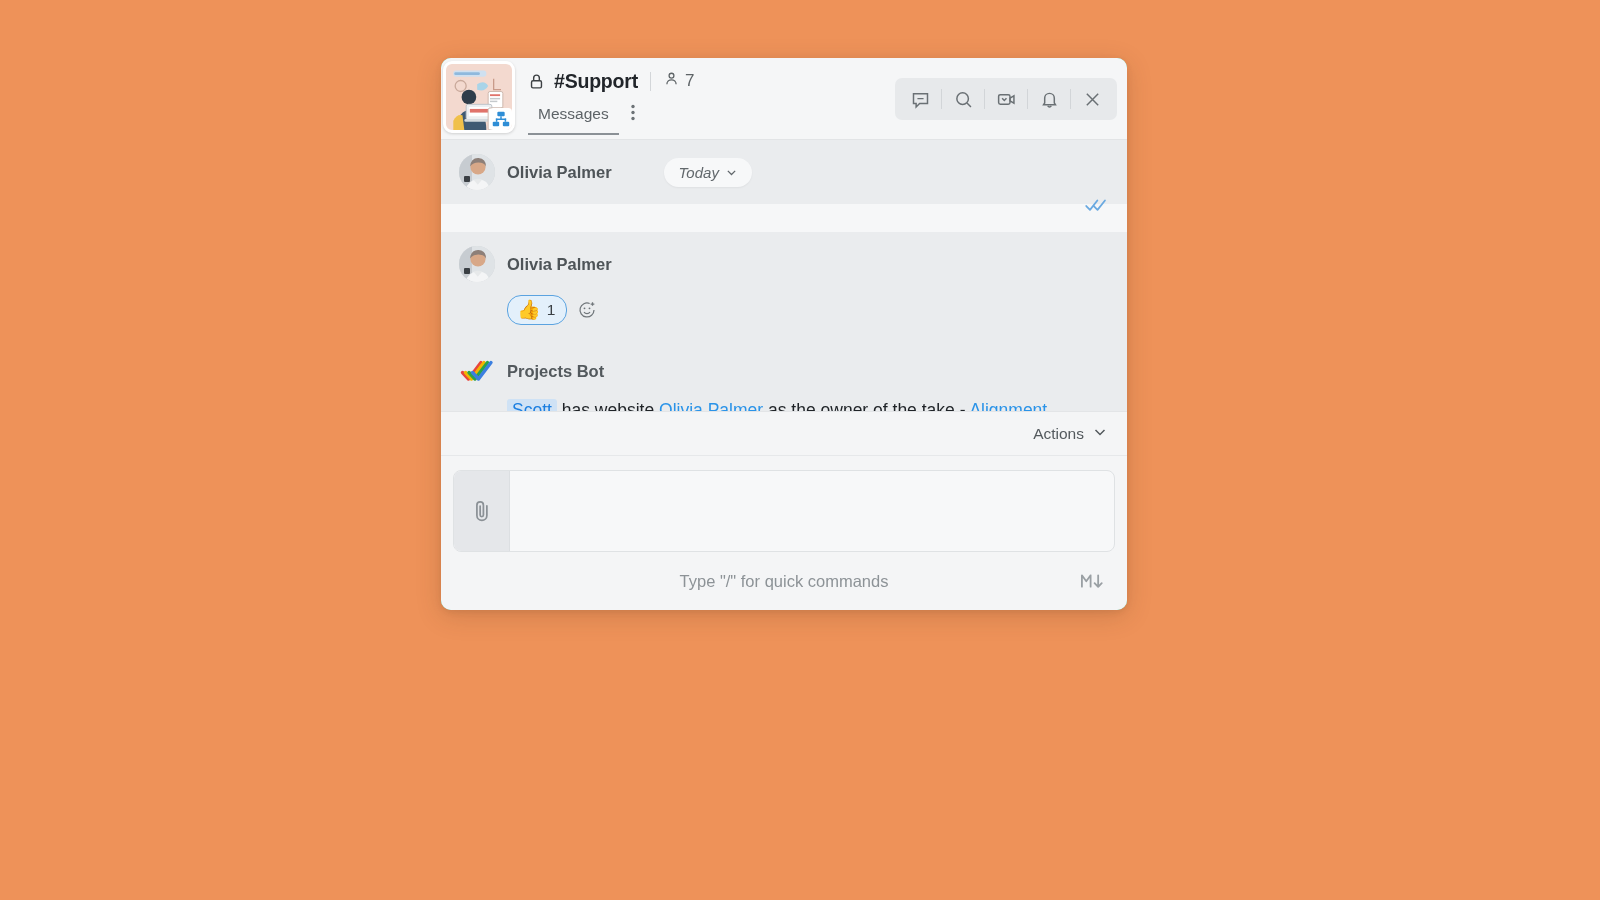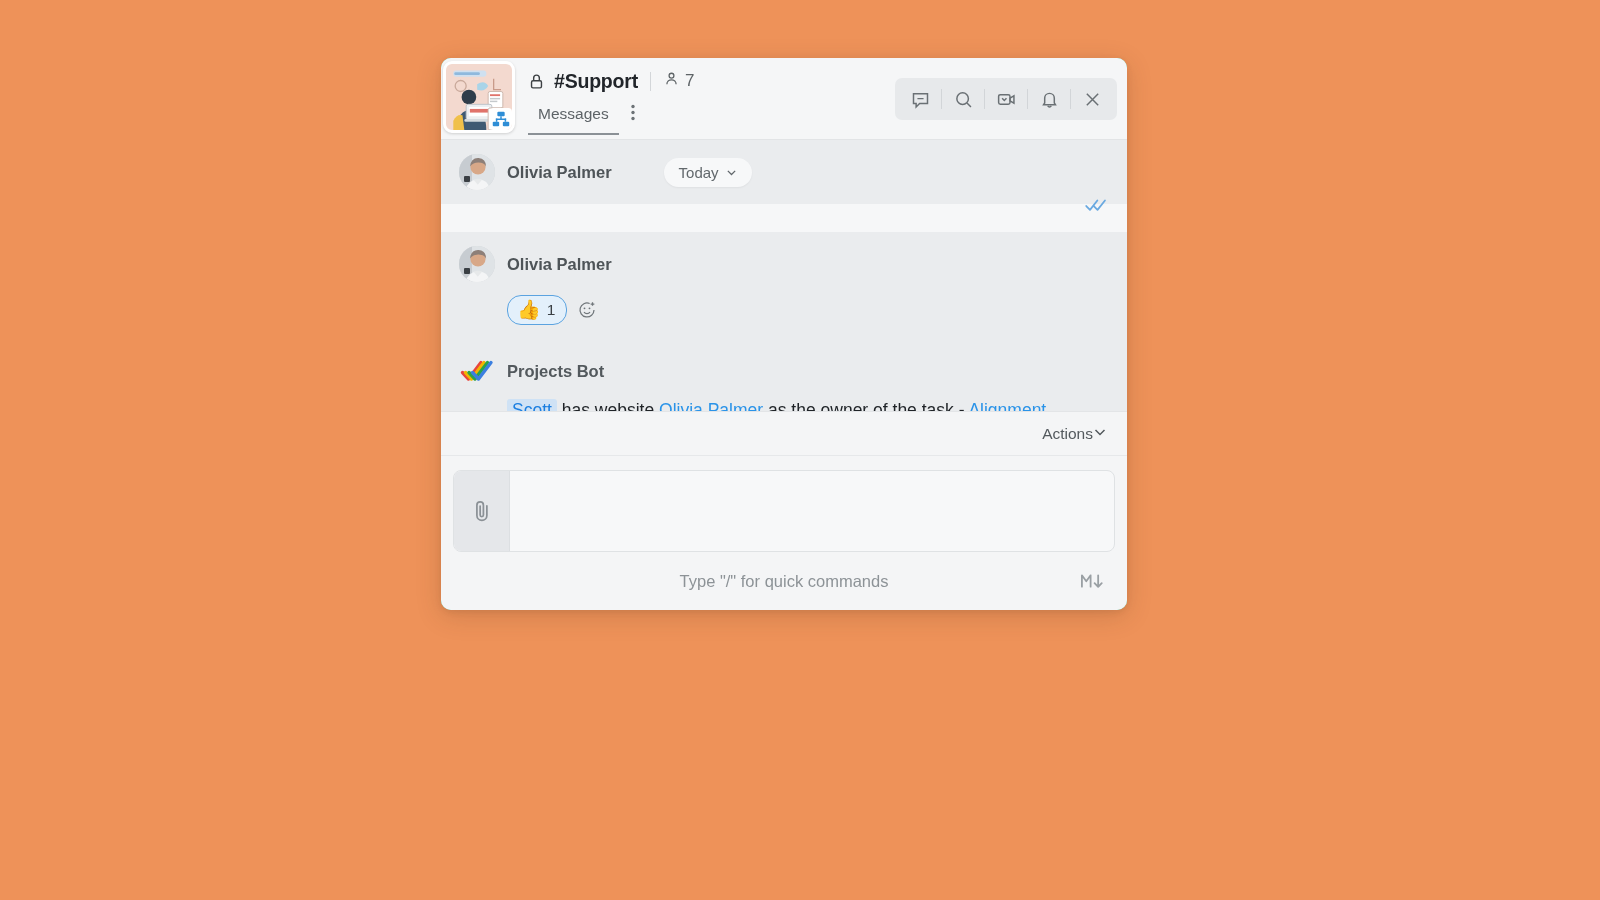--- a/index.html
+++ b/index.html
@@ -193,20 +193,21 @@
     background: #f7f8f9;
     border-radius: 16px;
     padding: 6px 15px;
     font-size: 15px;
     color: #62686c;
     display: inline-flex;
     align-items: center;
     gap: 7px;
     cursor: pointer;
     box-shadow: 0 1px 2px rgba(0,0,0,0.05);
+    font-style: italic;
   }
 
   .read-receipt {
     position: absolute;
     right: 20px;
     bottom: 19px;
     color: #6aa9e0;
     display: flex;
   }
 
@@ -256,20 +257,21 @@
     height: 44px;
     display: flex;
     align-items: center;
     justify-content: flex-end;
     padding-right: 20px;
     border-bottom: 1px solid #e6e8ea;
   }
   .actions-btn {
     display: inline-flex;
     align-items: center;
+    gap: 9px;
     font-size: 15.5px;
     color: #53595d;
     cursor: pointer;
   }
 
   .compose-wrap {
     padding: 14px 12px 0 12px;
   }
   .compose {
     display: flex;
@@ -510,21 +512,21 @@
             <path d="M9 15.5l6 6.5L27.5 5.5" stroke="#2aa34a"></path>
             <path d="M12.5 15.5l6 6.5L31 5.5" stroke="#3b7fe0"></path>
           </svg>
         </div>
         <span class="sender bot">Projects Bot</span>
       </div>
       <div class="msg-body">
         <span class="mention-chip">Scott</span>
         <span>has website</span>
         <span class="link-text">Olivia Palmer</span>
-        <span>as the owner of the task -</span>
+        <span>as the owner of the take -</span>
         <span class="link-text">Alignment issues in the website</span>
       </div>
     </div>
 
   </div>
 
   <div class="footer">
 
     <div class="actions-bar">
       <span class="actions-btn">

